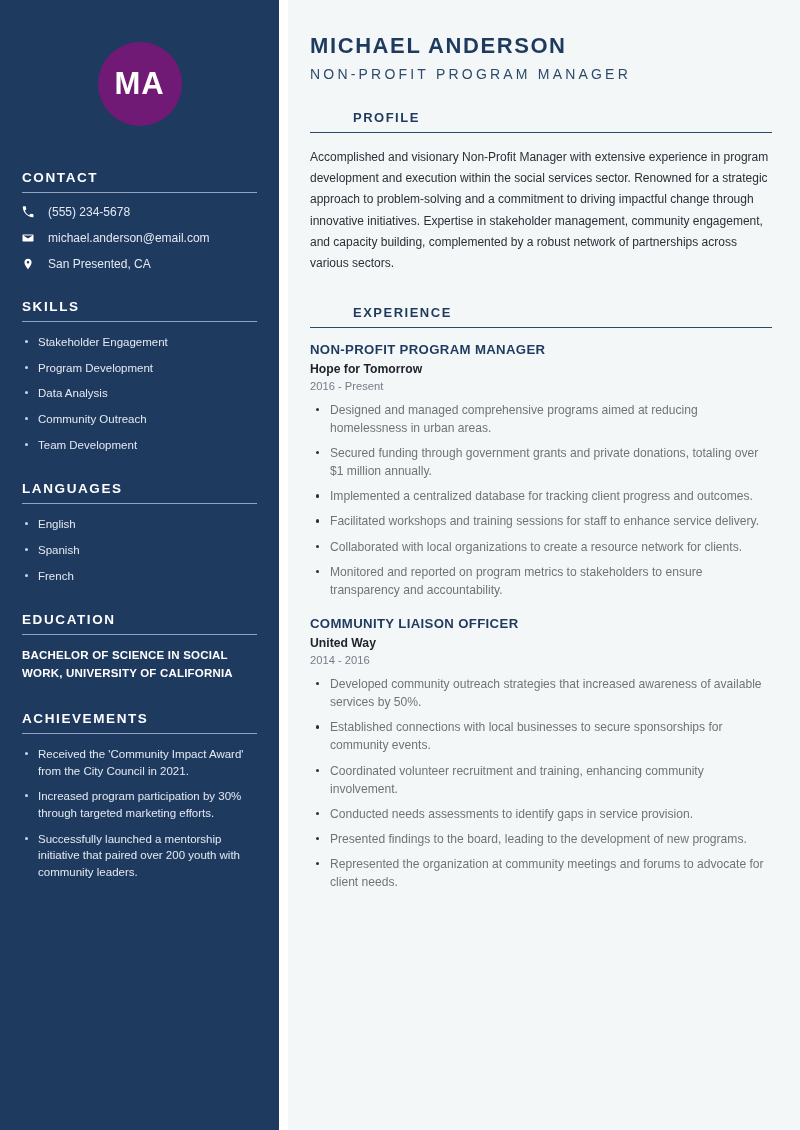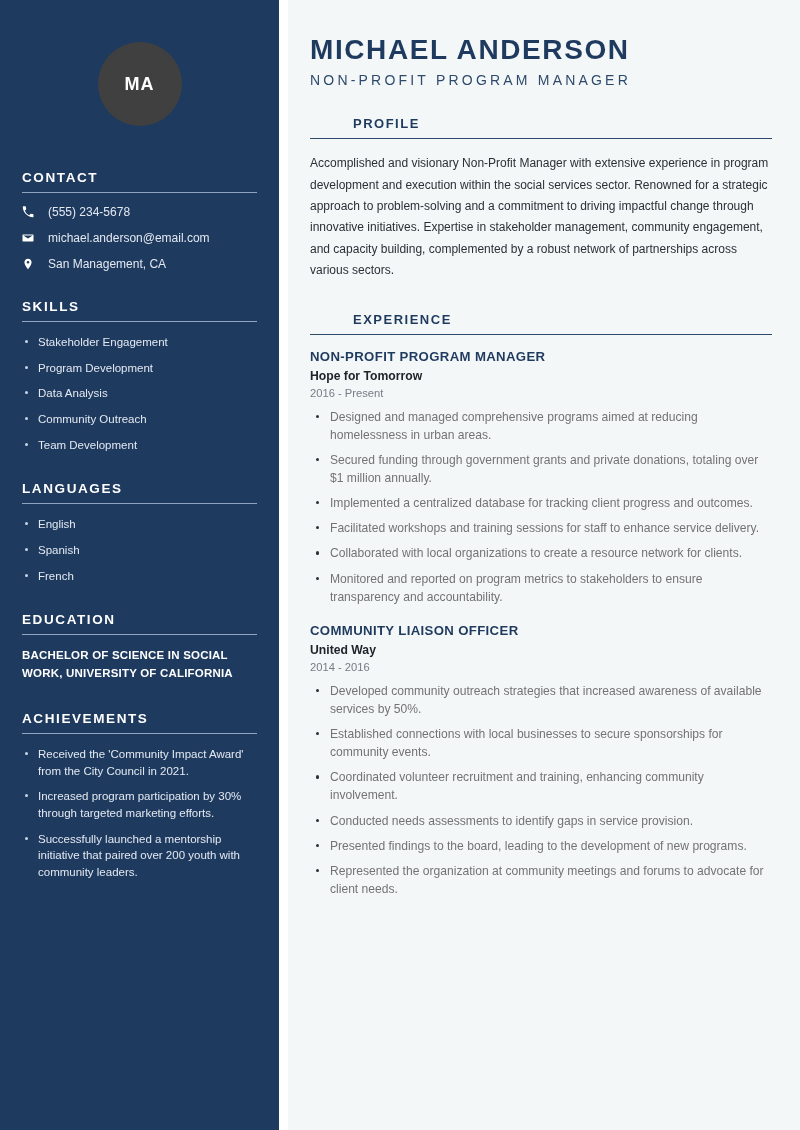--- a/index.html
+++ b/index.html
@@ -45,26 +45,26 @@
     display: flex;
     justify-content: center;
     padding-top: 42px;
     padding-bottom: 44px;
   }
 
   .avatar {
     width: 84px;
     height: 84px;
     border-radius: 50%;
-    background: #404040;
+    background: #701a75;
     display: flex;
     align-items: center;
     justify-content: center;
     color: #ffffff;
-    font-size: 18px;
+    font-size: 31px;
     font-weight: bold;
     letter-spacing: 1px;
   }
 
   .side-section { margin-bottom: 28px; }
 
   .side-heading {
     font-size: 13.5px;
     font-weight: bold;
     letter-spacing: 1.6px;
@@ -128,21 +128,21 @@
 
   
   .main {
     flex: 1;
     height: 1130px;
     background: #F4F7F8;
     padding: 34px 28px 0 22px;
   }
 
   .name {
-    font-size: 28px;
+    font-size: 22px;
     font-weight: bold;
     letter-spacing: 1.6px;
     color: #1F3A5F;
     line-height: 1.12;
   }
 
   .job-subtitle {
     font-size: 14px;
     letter-spacing: 3.2px;
     color: #2E4A6B;
@@ -249,21 +249,21 @@
               </svg>
             </span>
             <span>michael.anderson@email.com</span>
           </div>
           <div class="contact-row">
             <span class="contact-icon">
               <svg width="12" height="12" viewBox="0 0 24 24" fill="#FFFFFF">
                 <path d="M12 1.3c-4 0-7.2 3.2-7.2 7.2 0 5.4 7.2 14.2 7.2 14.2s7.2-8.8 7.2-14.2c0-4-3.2-7.2-7.2-7.2zm0 9.8a2.6 2.6 0 1 1 0-5.2 2.6 2.6 0 0 1 0 5.2z"></path>
               </svg>
             </span>
-            <span>San Management, CA</span>
+            <span>San Presented, CA</span>
           </div>
         </div>
     </section>
 
     <section class="side-section">
       <div class="side-heading">SKILLS</div>
       <div class="side-rule"></div>
       <ul class="side-list" id="skills-list">
           <li>Stakeholder Engagement</li>
           <li>Program Development</li>

